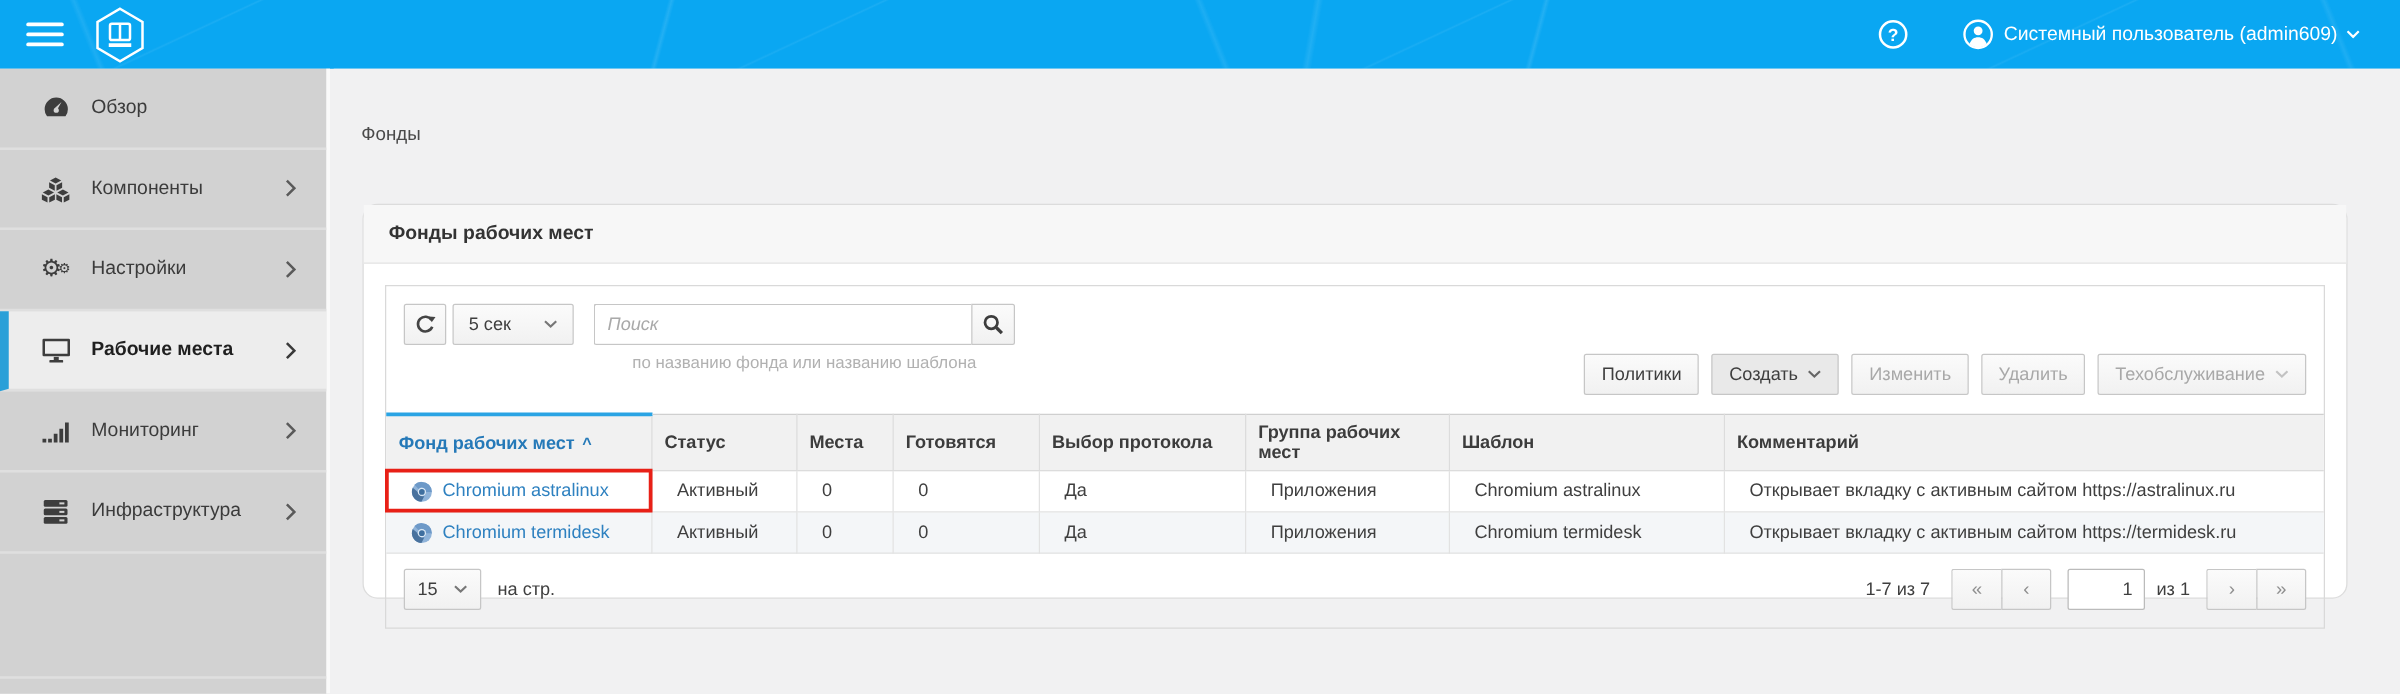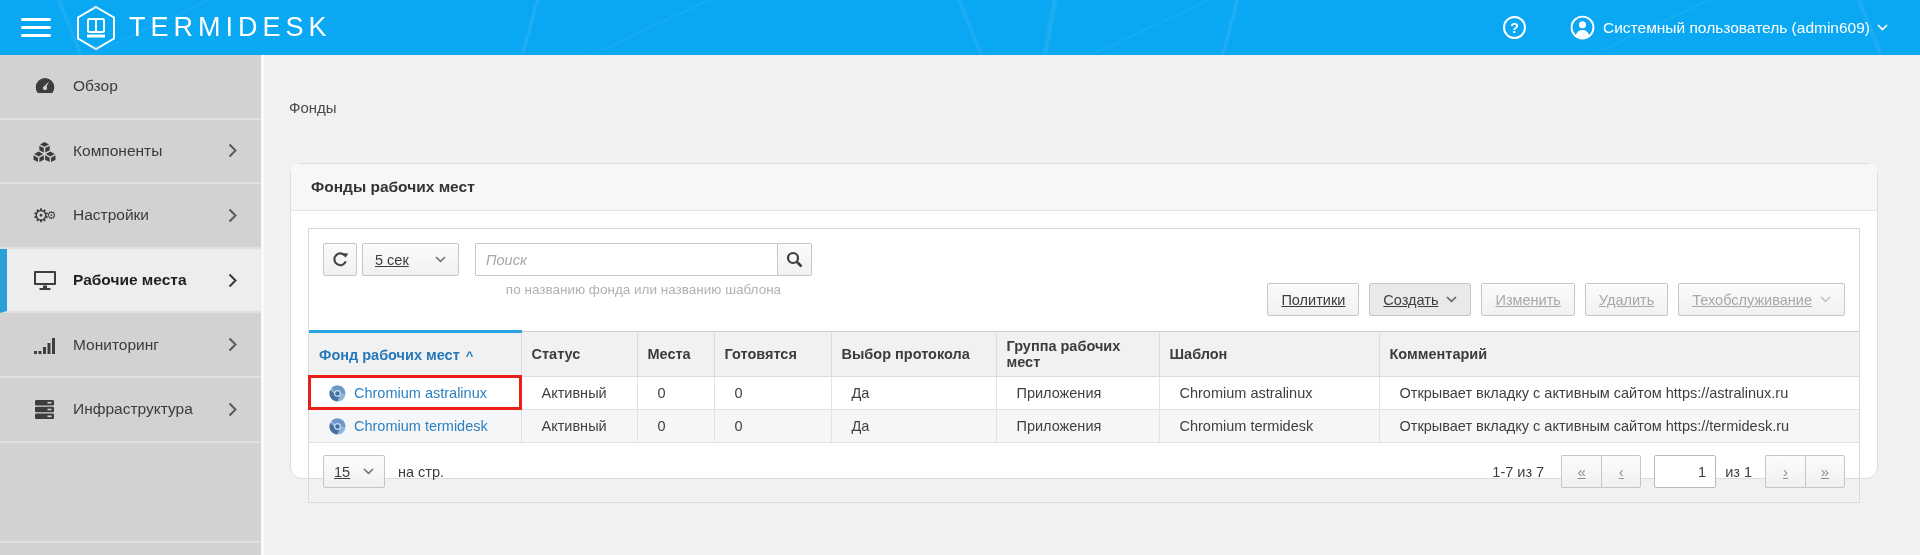--- a/index.html
+++ b/index.html
@@ -44,21 +44,21 @@
   .content { position:absolute; top:55px; left:267px; width:1653px; height:500px; background:#f1f1f2; }
   .breadcrumb { position:absolute; left:22px; top:44px; font-size:15px; color:#4a4a4a; }
 
   .panel { position:absolute; left:23px; top:108px; width:1588px; height:316px; background:#fff; border:1px solid #dcdcdc; border-radius:12px; }
   .panel-header { height:47px; background:#f7f7f7; border-bottom:1px solid #e3e3e3; display:flex; align-items:center; padding-left:20px; font-size:15.5px; font-weight:700; color:#333; }
   .panel-body { padding:17px; }
   .widget { border:1px solid #d9d9d9; }
 
   
   .toolbar { display:flex; align-items:flex-start; padding:14px 14px 0 14px; }
-  .btn { height:33px; border:1px solid #c6c6c6; border-radius:2px; background:linear-gradient(#fbfbfb,#f1f1f1); color:#3e3e3e; font-size:14.5px; display:inline-flex; align-items:center; justify-content:center; cursor:pointer; font-family:inherit;text-decoration:underline; }
+  .btn { height:33px; border:1px solid #c6c6c6; border-radius:2px; background:linear-gradient(#fbfbfb,#f1f1f1); color:#3e3e3e; font-size:14.5px; display:inline-flex; align-items:center; justify-content:center; cursor:pointer; font-family:inherit; }
   .refresh-btn { width:34px; }
   .interval-btn { width:97px; margin-left:5px; justify-content:space-between; padding:0 12px; }
   .search-wrap { margin-left:16px; display:flex; flex-direction:column; }
   .search-row { display:flex; }
   .search-input { width:302px; height:33px; border:1px solid #c6c6c6; border-right:none; border-radius:2px 0 0 2px; padding:0 10px; font-size:14.5px; color:#333; font-family:inherit; }
   .search-input::placeholder { color:#a9a9a9; font-style:italic; }
   .search-btn { width:35px; border-radius:0 2px 2px 0; }
   .search-hint { font-size:13.5px; color:#b1b1b1; margin-top:6px; text-align:center; width:337px; }
   .action-bar { margin-left:auto; display:flex; gap:10px;margin-top:40px; }
   .action-btn { padding:0 13px; gap:8px; }
@@ -104,21 +104,20 @@
       <span></span>
       <span></span>
     </div>
   <div class="logo">
     <svg width="42" height="46" viewBox="0 0 42 46" fill="none" stroke="#fff" stroke-width="2">
       <path d="M21 2 L39 12.5 L39 33.5 L21 44 L3 33.5 L3 12.5 Z"></path>
       <rect x="13" y="14" width="16" height="13" rx="1.5"></rect>
       <line x1="21" y1="14" x2="21" y2="27"></line>
       <line x1="12" y1="31" x2="30" y2="31" stroke-width="3"></line>
     </svg>
-    <div class="logo-text">TERMIDESK</div>
   </div>
   <div class="header-right">
     <div class="help-icon">?</div>
     <div class="user-block">
       <svg width="25" height="25" viewBox="0 0 24 24" fill="none">
         <circle cx="12" cy="12" r="10.5" stroke="#fff" stroke-width="1.8"></circle>
         <circle cx="12" cy="9.3" r="3.4" fill="#fff"></circle>
         <path d="M5.5 19.4 C6.6 15.8 9 14.3 12 14.3 C15 14.3 17.4 15.8 18.5 19.4 C16.7 21.1 14.5 22 12 22 C9.5 22 7.3 21.1 5.5 19.4 Z" fill="#fff"></path>
       </svg>
       <span class="user-name">Системный пользователь (admin609)</span>

